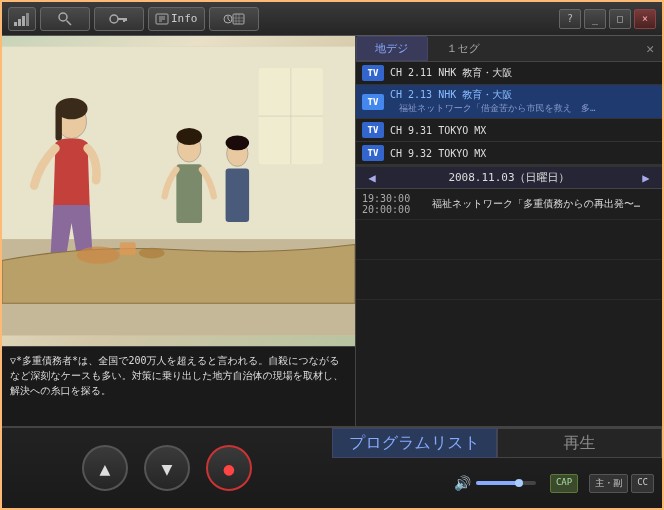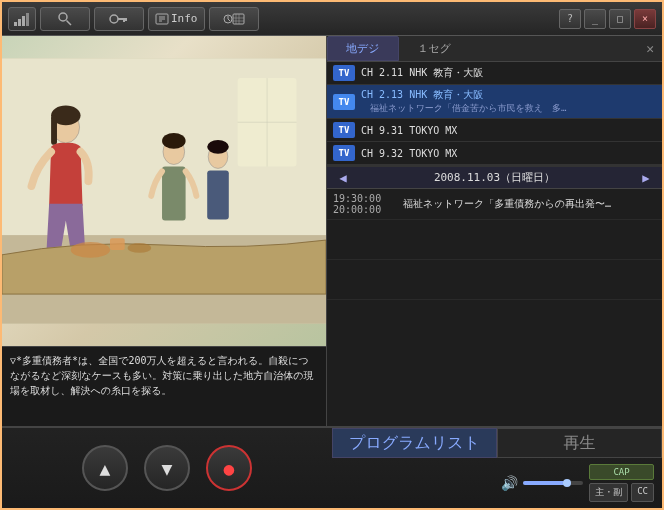--- a/index.html
+++ b/index.html
@@ -86,21 +86,21 @@
 
     
     .content {
       display: flex;
       flex: 1;
       overflow: hidden;
     }
 
     
     .left-panel {
-      width: 324px;
+      width: 353px;
       display: flex;
       flex-direction: column;
       flex-shrink: 0;
     }
 
     .video-area {
       flex: 1;
       background: #111;
       position: relative;
       overflow: hidden;
@@ -357,22 +357,23 @@
       height: 8px;
       background: #aaccff;
       border-radius: 50%;
       position: absolute;
       top: -2px;
       left: 66%;
     }
 
     .side-buttons {
       display: flex;
-      flex-direction: column;
-      gap: 3px;
+      flex-direction: row;
+      gap: 11px;
+      margin-left: 8px;
     }
     .cap-btn {
       background: #333;
       border: 1px solid #555;
       color: #ccc;
       font-size: 9px;
       padding: 2px 5px;
       cursor: pointer;
       text-align: center;
       border-radius: 2px;

